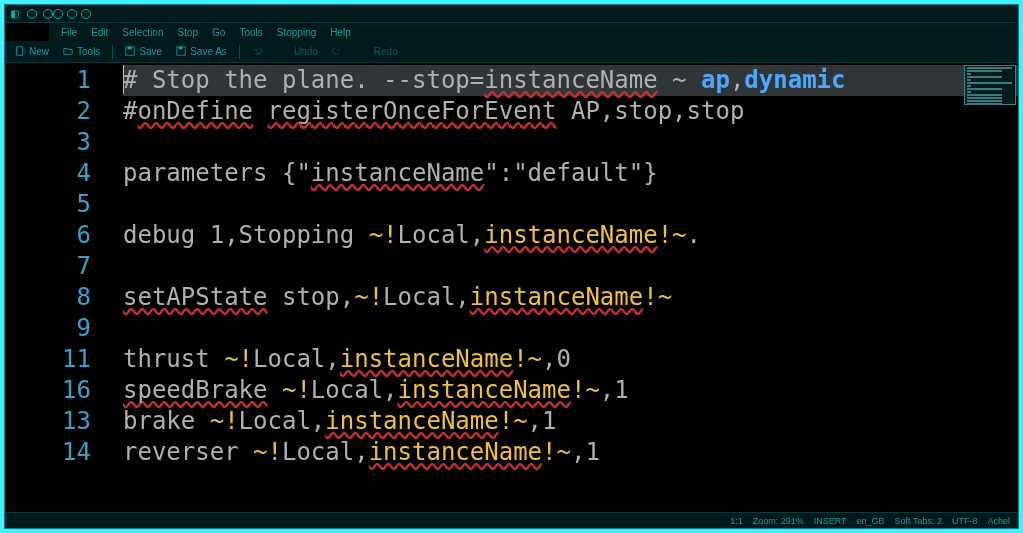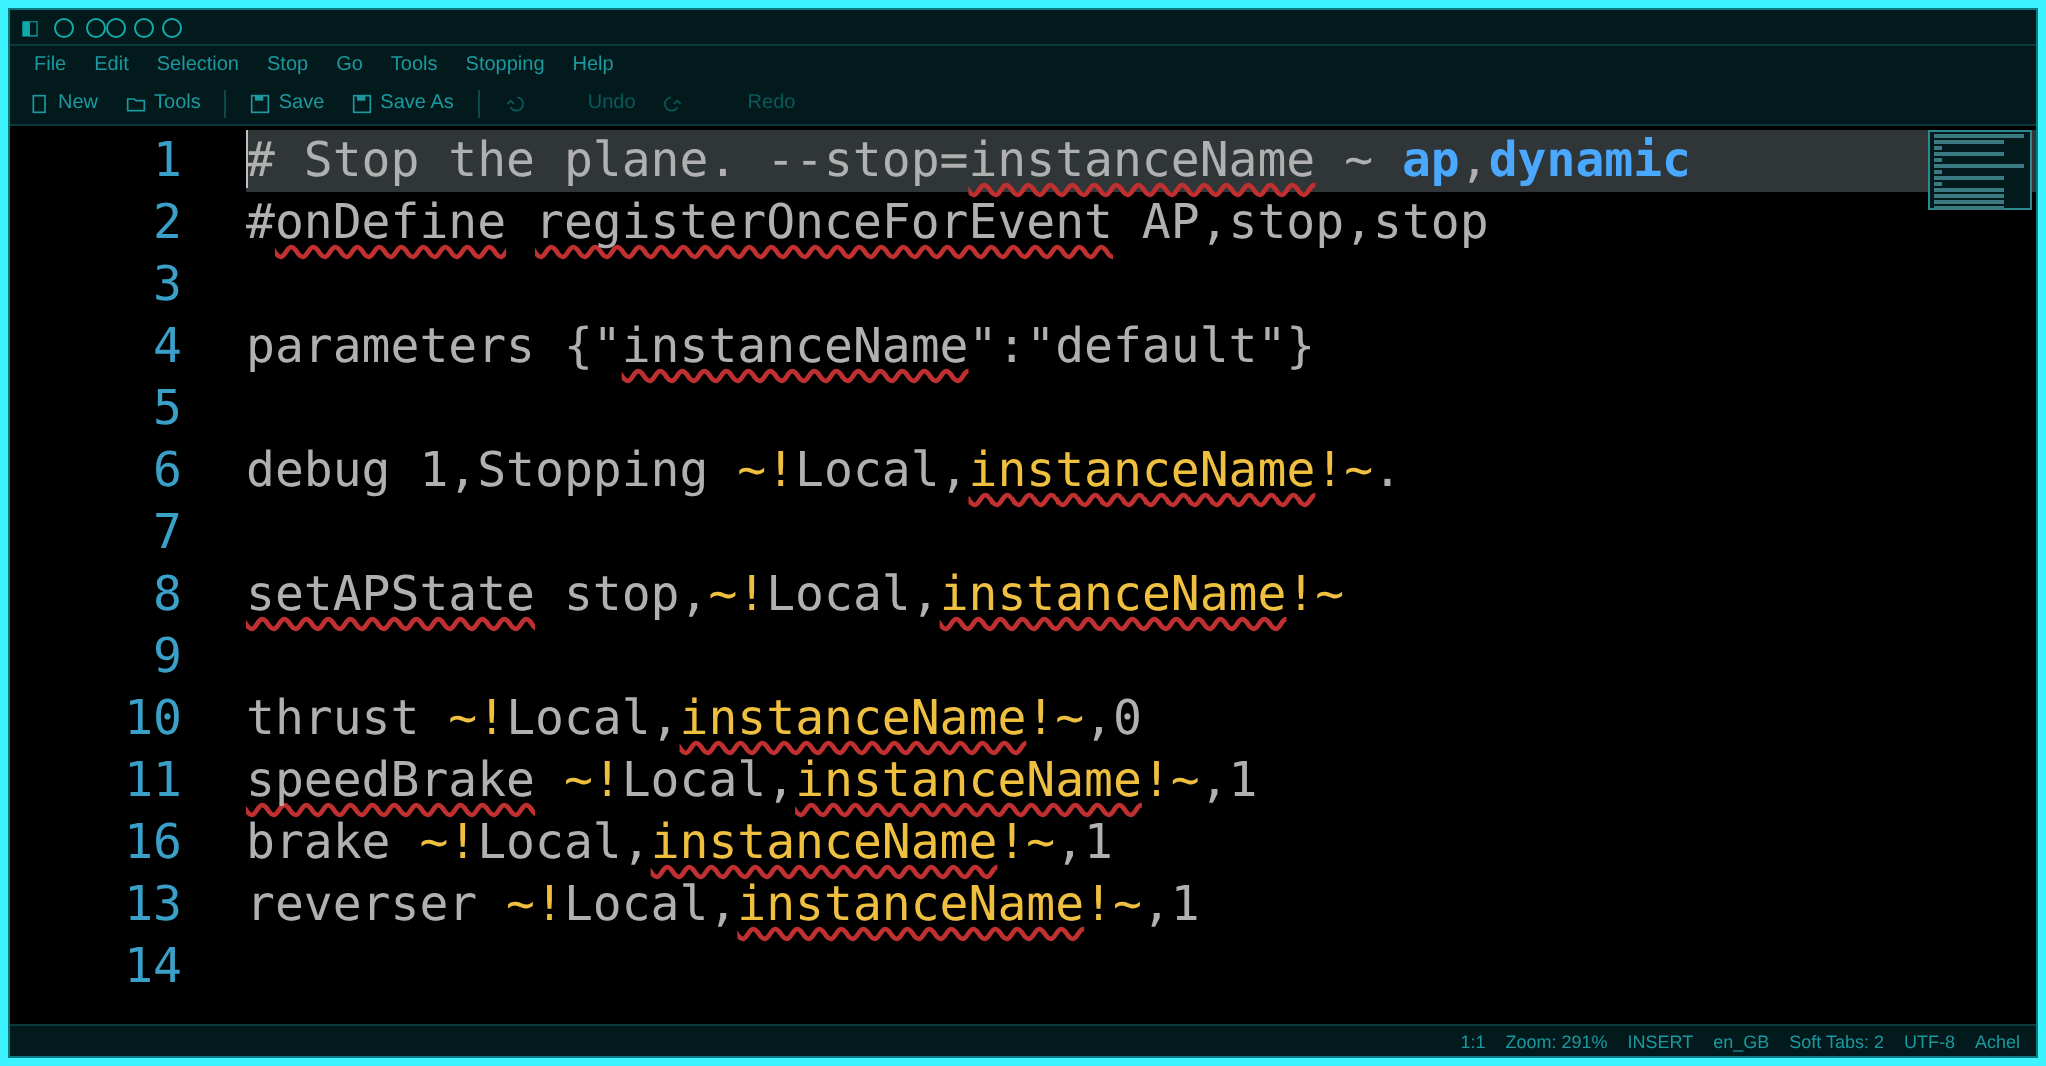--- a/index.html
+++ b/index.html
@@ -20,30 +20,30 @@
     border-bottom: 1px solid #0a3a3c;
   }
   .titlebar .left-icons { display: flex; gap: 6px; align-items: center; }
   .titlebar .title { flex: 1; text-align: center; color: #9ab; }
   .titlebar .right-icons { display: flex; gap: 4px; align-items: center; }
   .titlebar .wicon { width: 12px; height: 12px; display: inline-flex; align-items: center; justify-content: center; color:#1aa;}
   .titlebar .circ { width:10px; height:10px; border:1px solid #1aa; border-radius:50%; display:inline-block;}
   .menubar {
     height: 18px; background: #031a1c;
     display: flex; align-items: center; gap: 2px;
-    padding: 0 6px; font-size: 10px; color: #1a9aa0;
+    padding: 0 6px; font-size: 10px; color: #1a9aa0; margin-left: 44px;
   }
   .menubar .menu-item { padding: 2px 6px; cursor: default; }
   .toolbar {
     height: 22px; background: #031a1c;
     display: flex; align-items: center; gap: 2px;
     padding: 0 4px; font-size: 10px; color: #1a9aa0;
     border-bottom: 1px solid #0a3a3c;
   }
-  .toolbar .tbtn { display: inline-flex; align-items: center; gap: 4px; padding: 2px 6px; cursor: default; }
+  .toolbar .tbtn { display: inline-flex; gap: 4px; padding: 2px 6px; cursor: default; }
   .toolbar .tbtn.disabled { color: #0a5a5c; gap: 32px; }
   .toolbar .sep { width: 1px; height: 14px; background: #0a4a4c; margin: 0 4px; }
   .toolbar .ticon { width: 10px; height: 10px; display: inline-block; }
   .editor-wrap { flex: 1; display: flex; position: relative; background: #000; overflow: hidden; }
   .gutter {
     width: 100px; background: #000;
     text-align: right; padding-right: 14px;
     font-family: "DejaVu Sans Mono","Consolas",monospace;
     font-size: 24px; line-height: 31px;
     color: #3aa0c8; user-select: none;
@@ -165,21 +165,20 @@
     <div class="gutter" id="gutter">
         <div>1</div>
         <div>2</div>
         <div>3</div>
         <div>4</div>
         <div>5</div>
         <div>6</div>
         <div>7</div>
         <div>8</div>
         <div>9</div>
-        <div>10</div>
         <div>11</div>
         <div>16</div>
         <div>13</div>
         <div>14</div>
       </div>
     <div class="code" id="code"><div class="line current"><span class="cursor"></span><span class="tok-comment"># Stop the plane. --stop=</span><span class="tok-spell">instanceName</span><span class="tok-comment"> ~ </span><span class="tok-kw2">ap</span><span class="tok-comment">,</span><span class="tok-kw2">dynamic</span></div><div class="line"><span class="tok-comment">#</span><span class="tok-spell">onDefine</span><span class="tok-comment"> </span><span class="tok-spell">registerOnceForEvent</span><span class="tok-comment"> AP,stop,stop</span></div><div class="line"></div><div class="line"><span class="tok-plain">parameters {"</span><span class="tok-spell">instanceName</span><span class="tok-plain">":"default"}</span></div><div class="line"></div><div class="line"><span class="tok-plain">debug 1,Stopping </span><span class="tok-op">~!</span><span class="tok-plain">Local,</span><span class="tok-spell-y">instanceName</span><span class="tok-op">!~</span><span class="tok-plain">.</span></div><div class="line"></div><div class="line"><span class="tok-spell">setAPState</span><span class="tok-plain"> stop,</span><span class="tok-op">~!</span><span class="tok-plain">Local,</span><span class="tok-spell-y">instanceName</span><span class="tok-op">!~</span></div><div class="line"></div><div class="line"><span class="tok-plain">thrust </span><span class="tok-op">~!</span><span class="tok-plain">Local,</span><span class="tok-spell-y">instanceName</span><span class="tok-op">!~</span><span class="tok-plain">,0</span></div><div class="line"><span class="tok-spell">speedBrake</span><span class="tok-plain"> </span><span class="tok-op">~!</span><span class="tok-plain">Local,</span><span class="tok-spell-y">instanceName</span><span class="tok-op">!~</span><span class="tok-plain">,1</span></div><div class="line"><span class="tok-plain">brake </span><span class="tok-op">~!</span><span class="tok-plain">Local,</span><span class="tok-spell-y">instanceName</span><span class="tok-op">!~</span><span class="tok-plain">,1</span></div><div class="line"><span class="tok-plain">reverser </span><span class="tok-op">~!</span><span class="tok-plain">Local,</span><span class="tok-spell-y">instanceName</span><span class="tok-op">!~</span><span class="tok-plain">,1</span></div><div class="line"></div></div>
     <div class="minimap">
       <div class="mm-line long"></div>
         <div class="mm-line med"></div>
         <div class="mm-line short" style="width:8%"></div>

